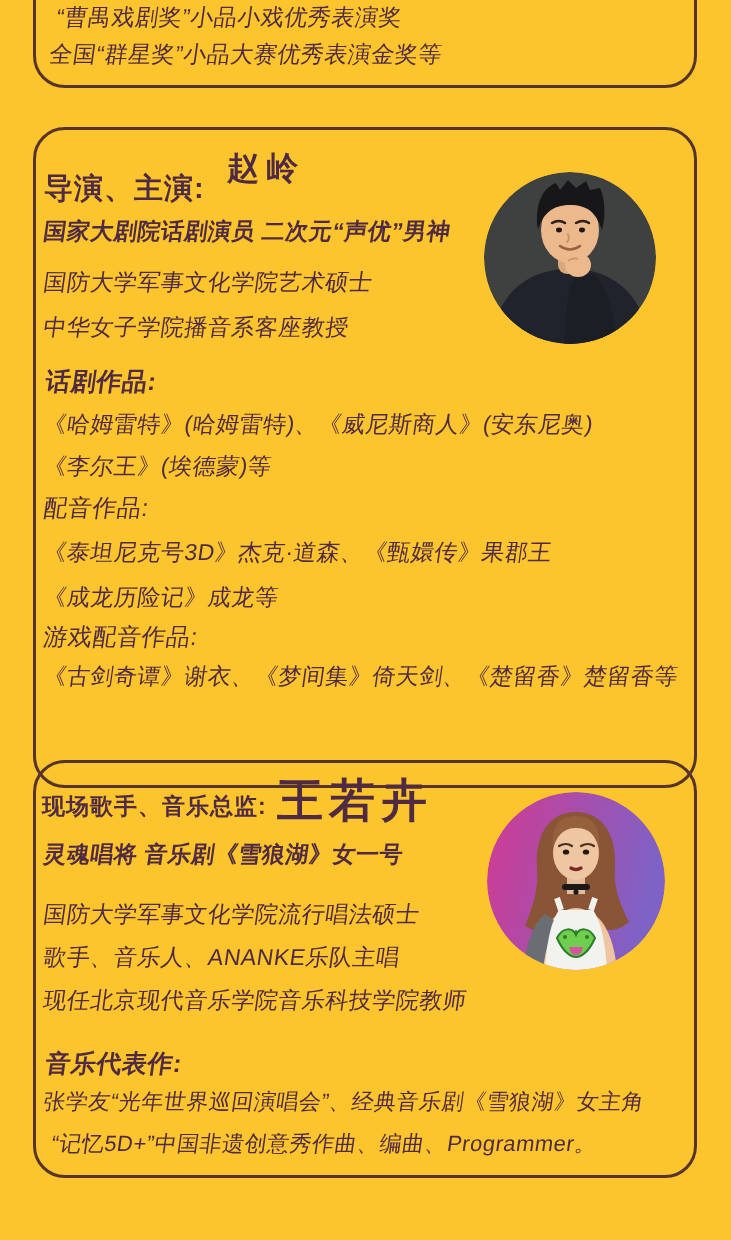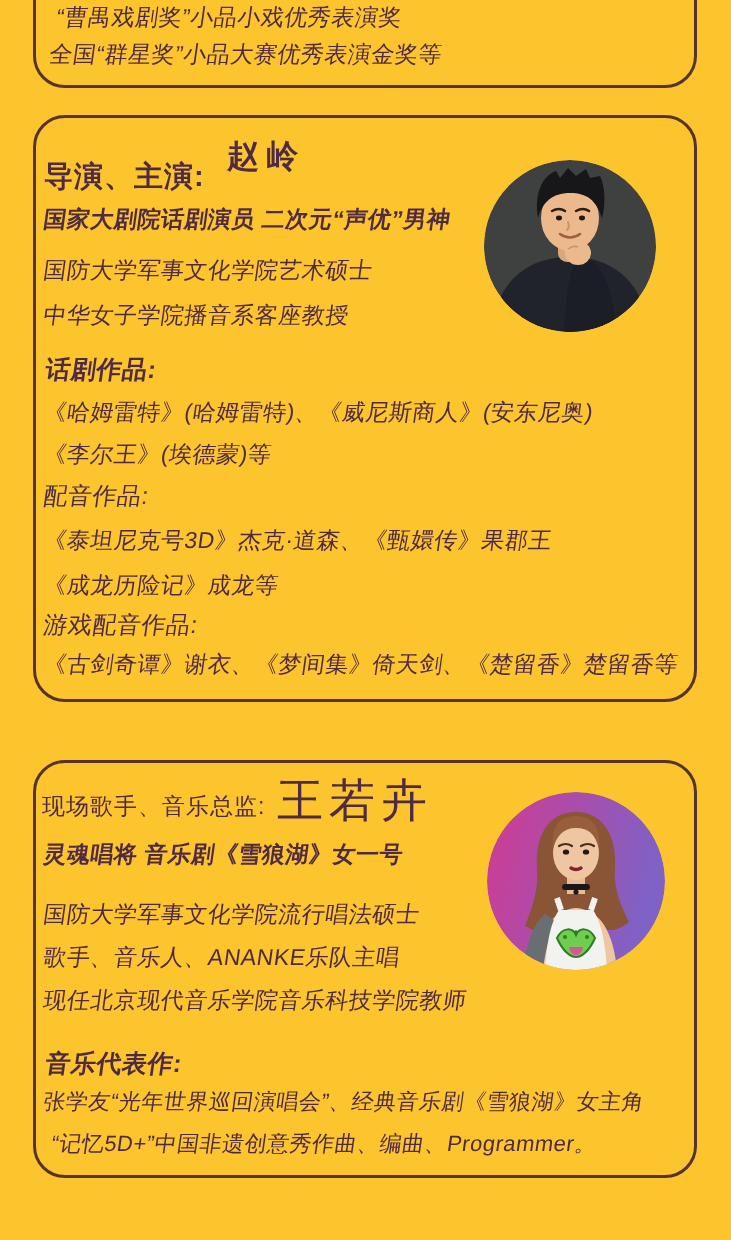--- a/index.html
+++ b/index.html
@@ -7,21 +7,21 @@
     width:731px;height:1240px;position:relative;overflow:hidden;
     background:#FCC42D;
     font-family:"Liberation Sans",sans-serif;
     color:#4F2B43;
   }
   .card{
     position:absolute;left:33px;width:664px;box-sizing:border-box;
     border:3px solid #57332D;border-radius:32px;background:transparent;
   }
   .card-awards{top:-72px;height:160px;}
-  .card-director{top:115px;height:587px;}
+  .card-director{top:127px;height:661px;}
   .card-singer{top:760px;height:418px;}
   .line{
     position:absolute;margin:0;white-space:nowrap;
     font-size:23px;line-height:1;letter-spacing:.5px;
   }
   .slant{transform:skewX(-8deg);transform-origin:left bottom;}
   
   .a-l1{top:75px;left:19px;}
   .a-l2{top:112px;left:12px;}
   
@@ -32,22 +32,22 @@
   .d-c2{top:186px;left:6px;}
   .d-h1{top:239px;left:8px;font-size:25px;font-weight:bold;}
   .d-w1{top:283px;left:6px;}
   .d-w2{top:325px;left:6px;}
   .d-h2{top:366px;left:6px;font-size:24px;}
   .d-w3{top:411px;left:6px;}
   .d-w4{top:456px;left:6px;}
   .d-h3{top:495px;left:6px;font-size:24px;}
   .d-w5{top:535px;left:6px;}
   
-  .s-role{top:32px;left:6px;font-size:23px;font-weight:normal;letter-spacing:1px;}
-  .s-name{top:14px;left:241px;font-size:46px;font-weight:normal;letter-spacing:6px;}
+  .s-role{top:32px;left:6px;font-size:23px;font-weight:bold;letter-spacing:1px;}
+  .s-name{top:14px;left:241px;font-size:46px;font-weight:bold;letter-spacing:6px;}
   .s-tag{top:80px;left:6px;font-weight:bold;}
   .s-c1{top:140px;left:6px;}
   .s-c2{top:183px;left:6px;}
   .s-c3{top:226px;left:6px;}
   .s-h1{top:288px;left:8px;font-size:25px;font-weight:bold;}
   .s-w1{top:328px;left:6px;font-size:22px;}
   .s-w2{top:370px;left:14px;font-size:22px;}
   
   .photo{position:absolute;border-radius:50%;overflow:hidden;}
   .photo-man{left:448px;top:42px;width:172px;height:172px;}

